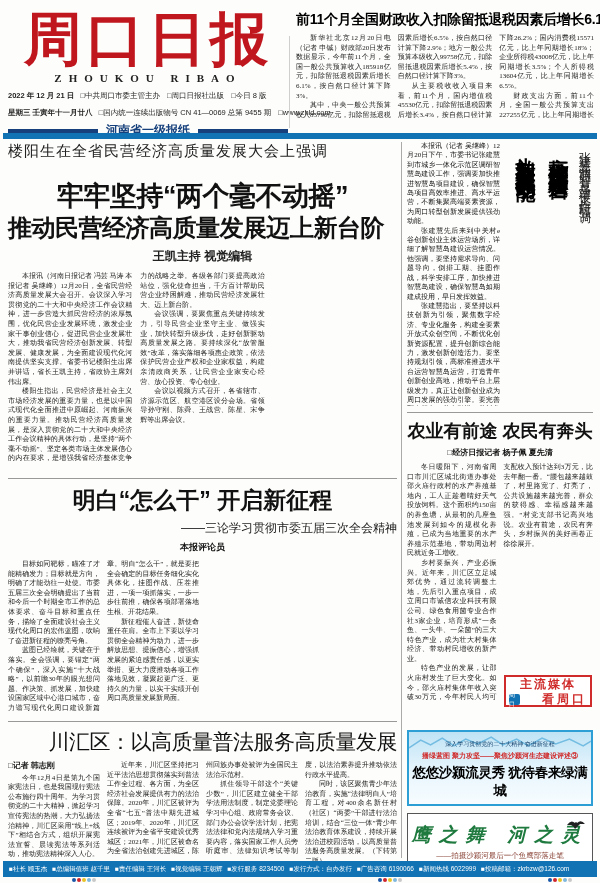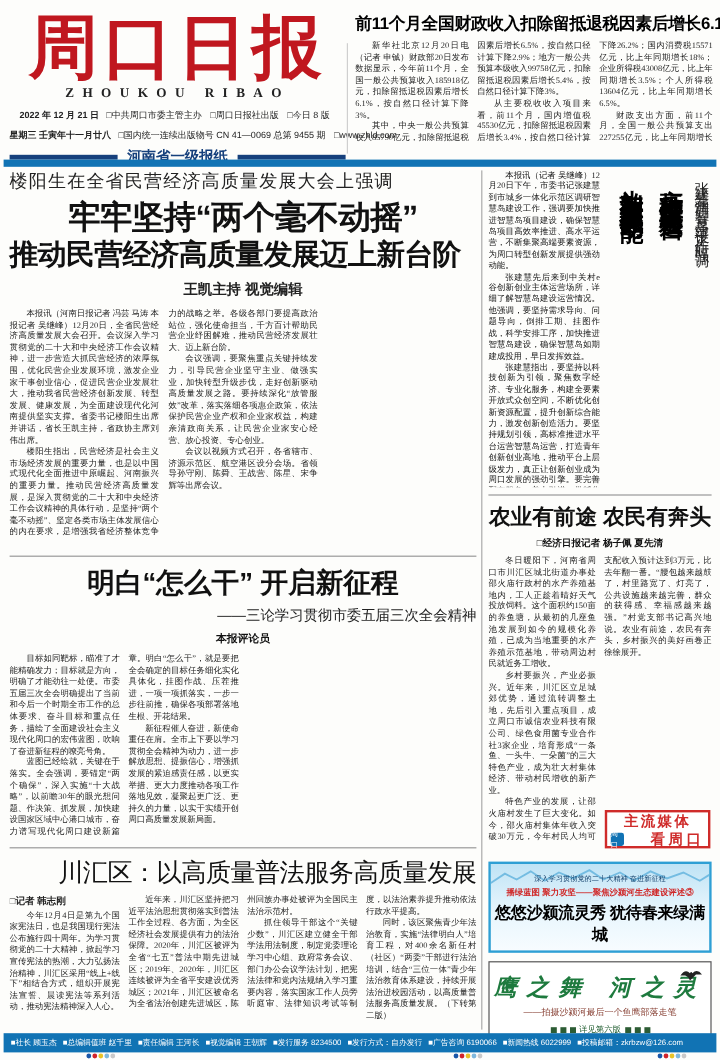--- a/index.html
+++ b/index.html
@@ -7,21 +7,21 @@
     font-family:"Liberation Sans", sans-serif; color:#111; }
   .abs { position:absolute; }
   .page { position:relative; width:600px; height:638px; }
 
   
   .masthead { left:8px; top:2px; width:280px; height:130px; text-align:center; }
   .logo { font-family:"DejaVu Serif", serif; font-weight:bold; color:#c0171f;
     font-size:58px; line-height:62px; letter-spacing:4px; margin-top:6px; }
   .pinyin { font-family:"Liberation Serif", serif; font-weight:bold; font-size:11px;
     letter-spacing:7px; color:#222; margin-top:2px; }
-  .dateline { margin-top:6px; font-size:7.5px; color:#222; text-align:center;
+  .dateline { margin-top:6px; font-size:7.5px; color:#222; text-align:left;
     line-height:11px; white-space:nowrap; }
   .dateline .dt { font-weight:bold; margin-right:4px; }
   .dateline span.it { margin-right:5px; }
   .grade-row { display:flex; align-items:center; margin-top:4px; }
   .grade-row .bar { flex:1; height:4px; background:#16407c; }
   .grade-row .txt { font-weight:bold; color:#16407c; font-size:12px; padding:0 8px; white-space:nowrap; }
 
   .hdr-vrule { left:289px; top:36px; width:1px; height:92px; background:#cfcfcf; }
 
   
@@ -33,21 +33,21 @@
   .smallbody p { text-indent:2em; }
   .topnews .smallbody { column-count:3; column-gap:7px; height:92px; }
 
   .bluebar { left:3px; top:133px; width:594px; height:6px; background:#1173b4; }
 
   
   .mainL { left:8px; top:142px; width:389px; height:716px; }
   .vrule { left:401px; top:142px; width:1px; height:716px; background:#aaa; }
 
   .kicker { font-size:15px; color:#222; letter-spacing:1px; }
-  .lead-t1 { font-size:27px; font-weight:bold; text-align:center; line-height:33px; margin-top:4px; letter-spacing:-0.5px;}
+  .lead-t1 { font-size:27px; font-weight:bold; text-align:center; line-height:33px; margin-top:19px; letter-spacing:-0.5px;}
   .lead-t2 { font-size:24px; font-weight:bold; text-align:left; line-height:30px; letter-spacing:-0.5px;}
   .lead-sub { font-size:12px; font-weight:bold; text-align:center; margin-top:5px; color:#222; }
   .lead-body { column-count:3; column-gap:8px; height:200px; margin-top:7px; }
 
   .hrule { height:1px; background:#999; margin:6px 0; }
 
   .comm-t { font-size:23px; font-weight:bold; text-align:center; margin-top:4px; }
   .comm-sub { font-size:12px; text-align:right; color:#222; margin-top:4px; }
   .comm-by { font-size:9px; font-weight:bold; text-align:center; margin-top:4px; }
   .comm-body { column-count:4; column-gap:7px; height:155px; margin-top:6px; }
@@ -72,21 +72,21 @@
   .ag-body { column-count:2; column-gap:7px; height:248px; }
 
   .mediabox { position:absolute; right:1px; bottom:4px; width:88px; height:32px;
     background:#fff; border:2px solid #cf2b2a; padding:1px 3px; }
   .mb-1 { color:#cf2b2a; font-weight:bold; font-size:12px; line-height:13px; text-align:center; letter-spacing:2px;}
   .mb-row { display:flex; align-items:center; justify-content:space-between; }
   .mb-logo { width:11px; height:11px; background:#1173b4; color:#fff; font-size:6px;
     display:flex; align-items:center; justify-content:center; border-radius:2px; }
   .mb-2 { color:#cf2b2a; font-weight:bold; font-size:12px; letter-spacing:3px; }
 
-  .banner { position:relative; margin-top:7px; height:76px; border:2px solid #2e9fd4;
+  .banner { position:relative; margin-top:19px; height:76px; border:2px solid #2e9fd4;
     background:linear-gradient(180deg,#bfe3f5 0%, #e8f6fd 55%, #f7fcff 100%);
     text-align:center; overflow:hidden; }
   .banner svg.ridge { position:absolute; left:0; top:2px; width:100%; height:18px; opacity:.8;}
   .bn-tag { position:relative; font-size:6px; color:#13406b; margin-top:8px; }
   .bn-series { position:relative; font-size:7px; font-weight:bold; color:#d02a2a; margin-top:2px; }
   .bn-head { position:relative; font-size:13.5px; font-weight:bold; color:#000; margin-top:3px; letter-spacing:-0.3px;}
   .bn-note { position:relative; margin-top:4px; font-size:7px; color:#1173b4; display:flex;
     align-items:center; justify-content:center; gap:3px; }
 
   .eagle { position:relative; margin-top:7px; height:62px; border:1px solid #555;

